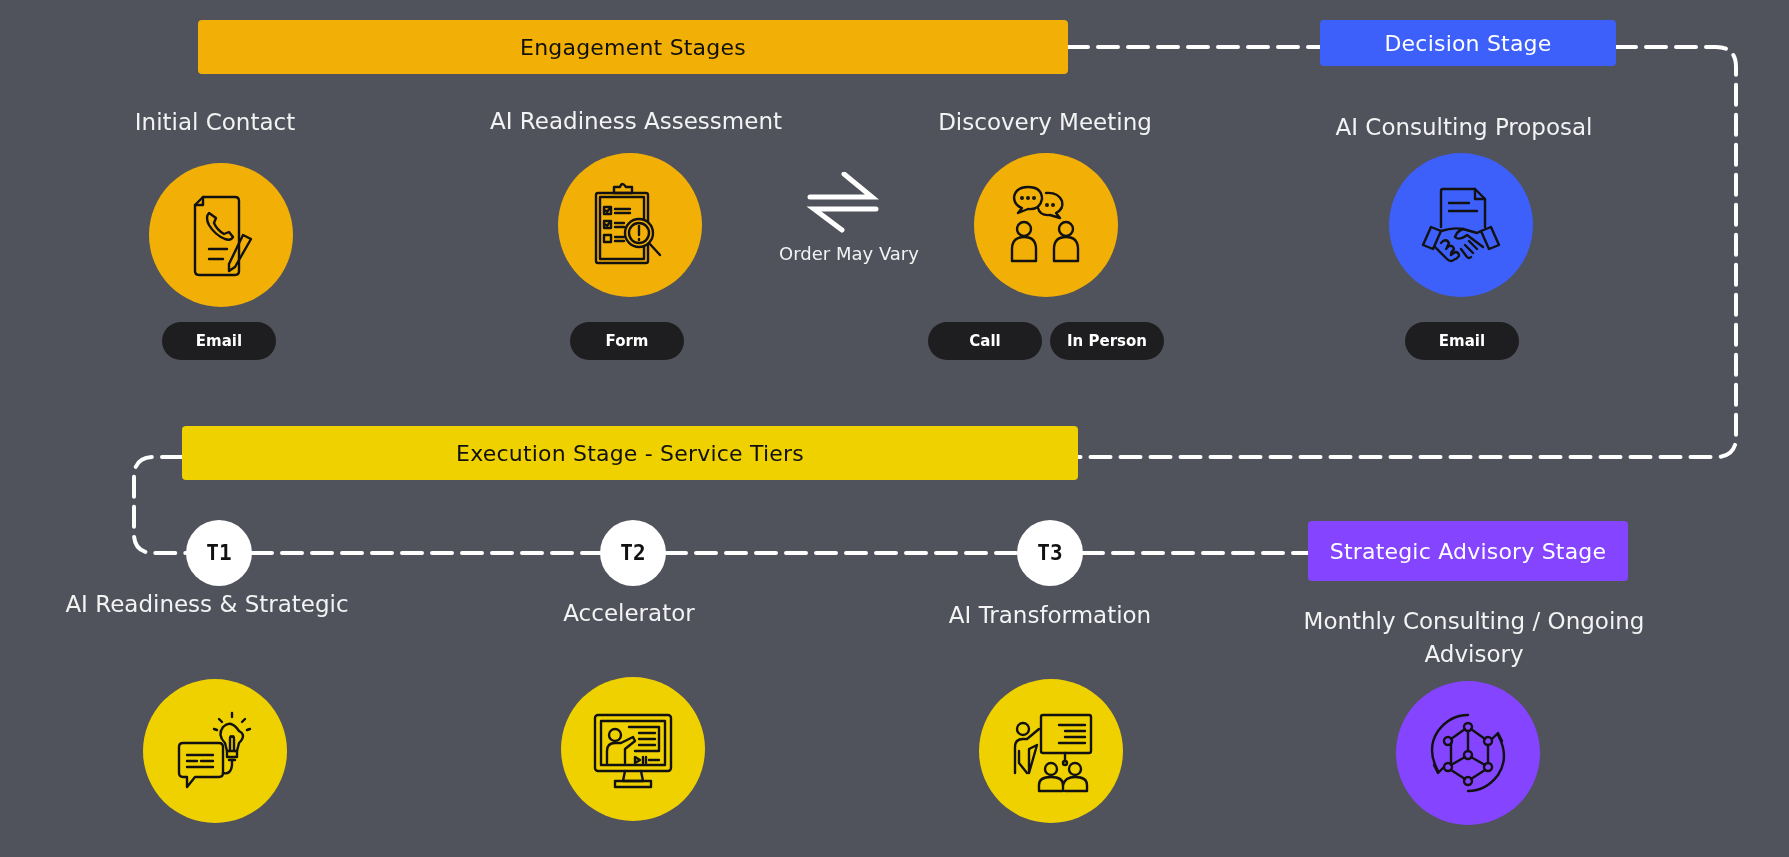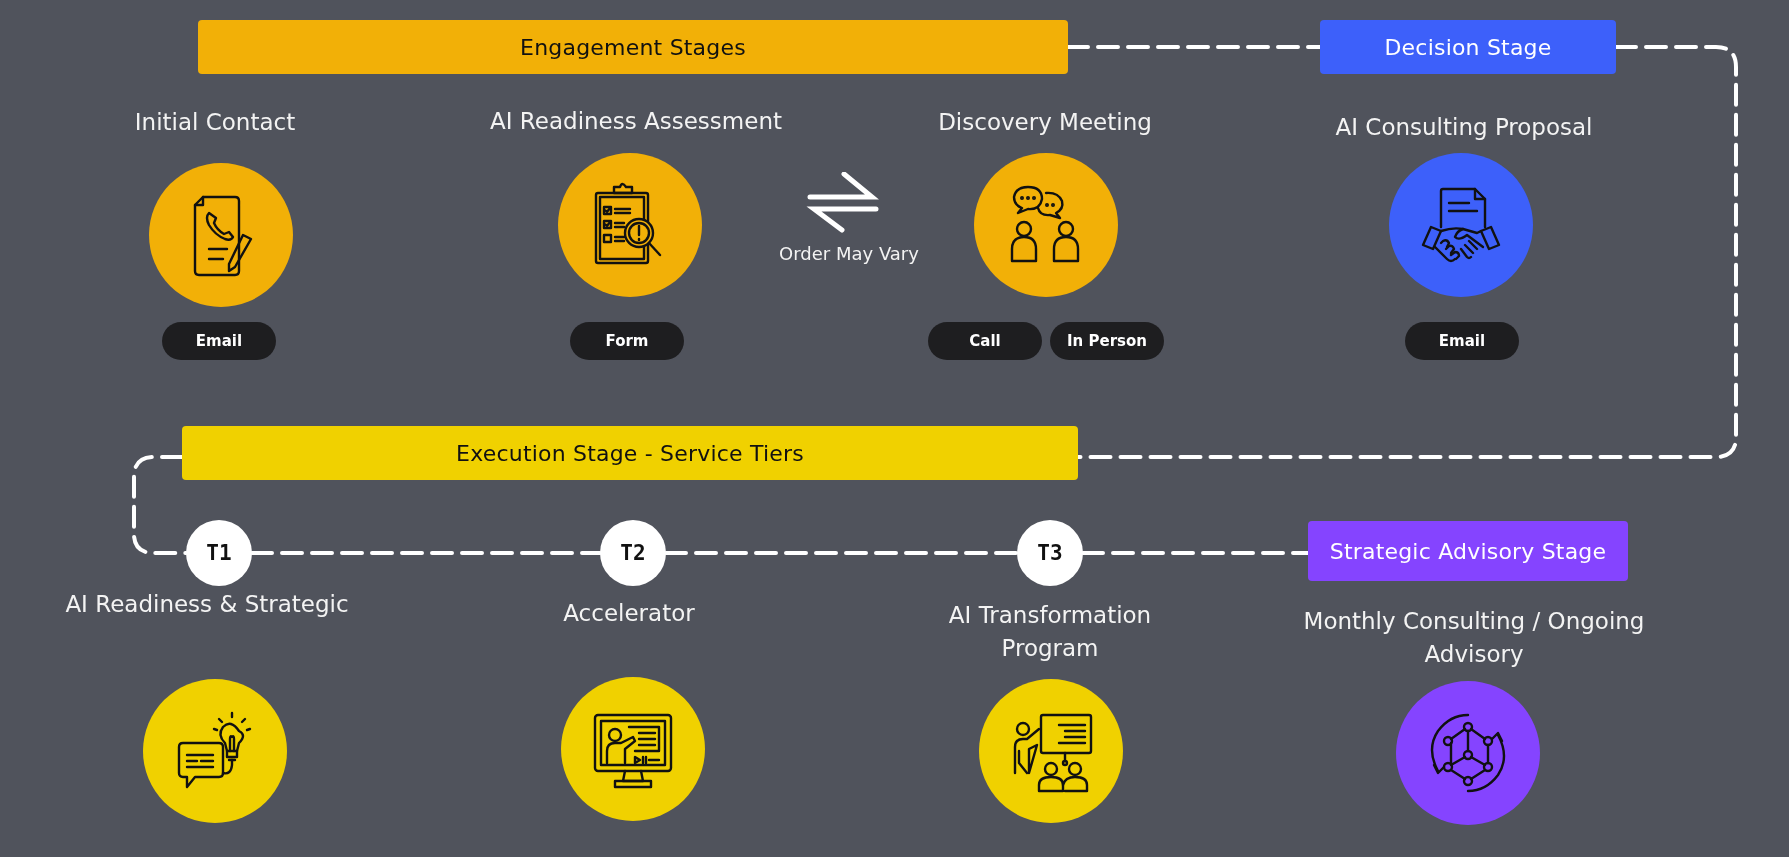--- a/index.html
+++ b/index.html
@@ -55,21 +55,21 @@
     <path d="M1068 47 L1320 47"></path>
     <path d="M1616 47 L1716 47 Q1736 47 1736 67 L1736 437 Q1736 457 1716 457 L1078 457"></path>
     <path d="M182 457 L154 457 Q134 457 134 477 L134 534 Q134 553 154 553 L186 553"></path>
     <path d="M252 553 L600 553 M666 553 L1017 553 M1083 553 L1308 553"></path>
   </g>
 </svg>
 
 <div class="pill pill-orange" style="left:198px; top:20px; width:870px; height:54px;">
   <span>Engagement Stages</span>
 </div>
-<div class="pill pill-blue" style="left:1320px; top:20px; width:296px; height:54px;">
+<div class="pill pill-blue" style="left:1320px; top:20px; width:296px; height:46px;">
   <span>Decision Stage</span>
 </div>
 <div class="pill pill-yellow" style="left:182px; top:426px; width:896px; height:54px;">
   <span>Execution Stage - Service Tiers</span>
 </div>
 <div class="pill pill-purple" style="left:1308px; top:521px; width:320px; height:60px;">
   <span>Strategic Advisory Stage</span>
 </div>
 
 <div class="label" style="left:215px; top:106px;">Initial Contact</div>
@@ -179,21 +179,20 @@
     <circle cx="30" cy="34" r="6"></circle>
     <path d="M22 62 L22 50 Q22 42 30 42 L36 42 L48 36 L50 40 L40 48 L40 62"></path>
     <path d="M44 26 L74 26 L74 50 L50 50"></path>
     <path d="M54 32 L70 32 M54 38 L70 38 M54 44 L70 44"></path>
     <path d="M50 56 L50 62 L55 59 Z M58 56 L58 62 M61 56 L61 62 M64 59 L74 59"></path>
   </svg>
 </div>
 
 <div class="label" style="left:1050px; top:599px;">
   <div>AI Transformation</div>
-  <div>Program</div>
 </div>
 <div class="circle c-yellow" style="left:979px; top:679px;">
   <svg viewBox="0 0 96 96" fill="none" stroke="#111" stroke-width="2.4" stroke-linejoin="round" stroke-linecap="round">
     <rect x="38" y="12" width="50" height="38" rx="2"></rect>
     <path d="M56 22 L82 22 M62 28 L82 28 M62 34 L82 34 M56 40 L82 40"></path>
     <circle cx="20" cy="26" r="6"></circle>
     <path d="M12 70 L12 44 Q12 36 20 36 L24 36 L36 26 M34 42 L26 46 L26 70 Z"></path>
     <path d="M16 48 L16 60 L24 70"></path>
     <path d="M62 50 L62 58"></path>
     <circle cx="62" cy="60" r="2"></circle>

